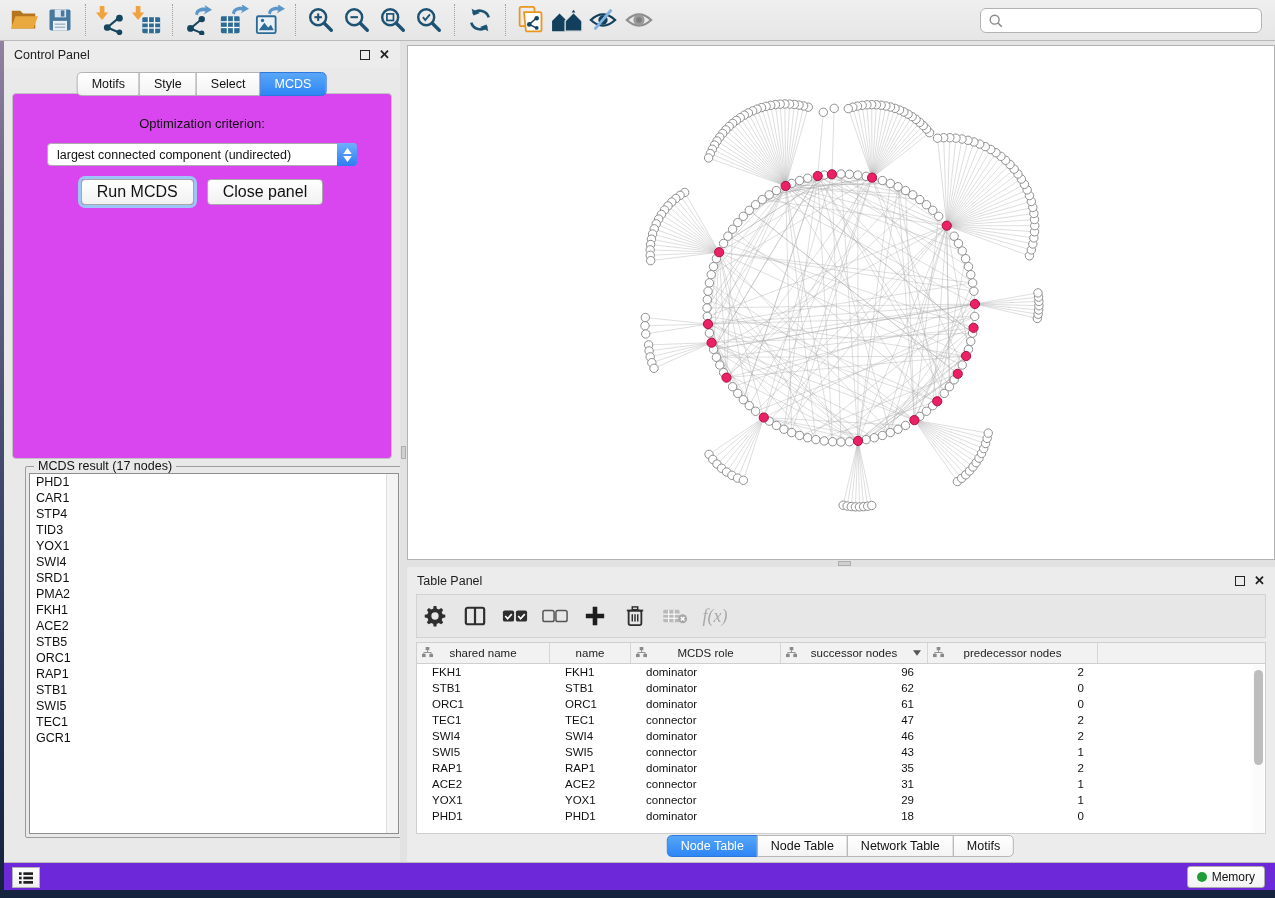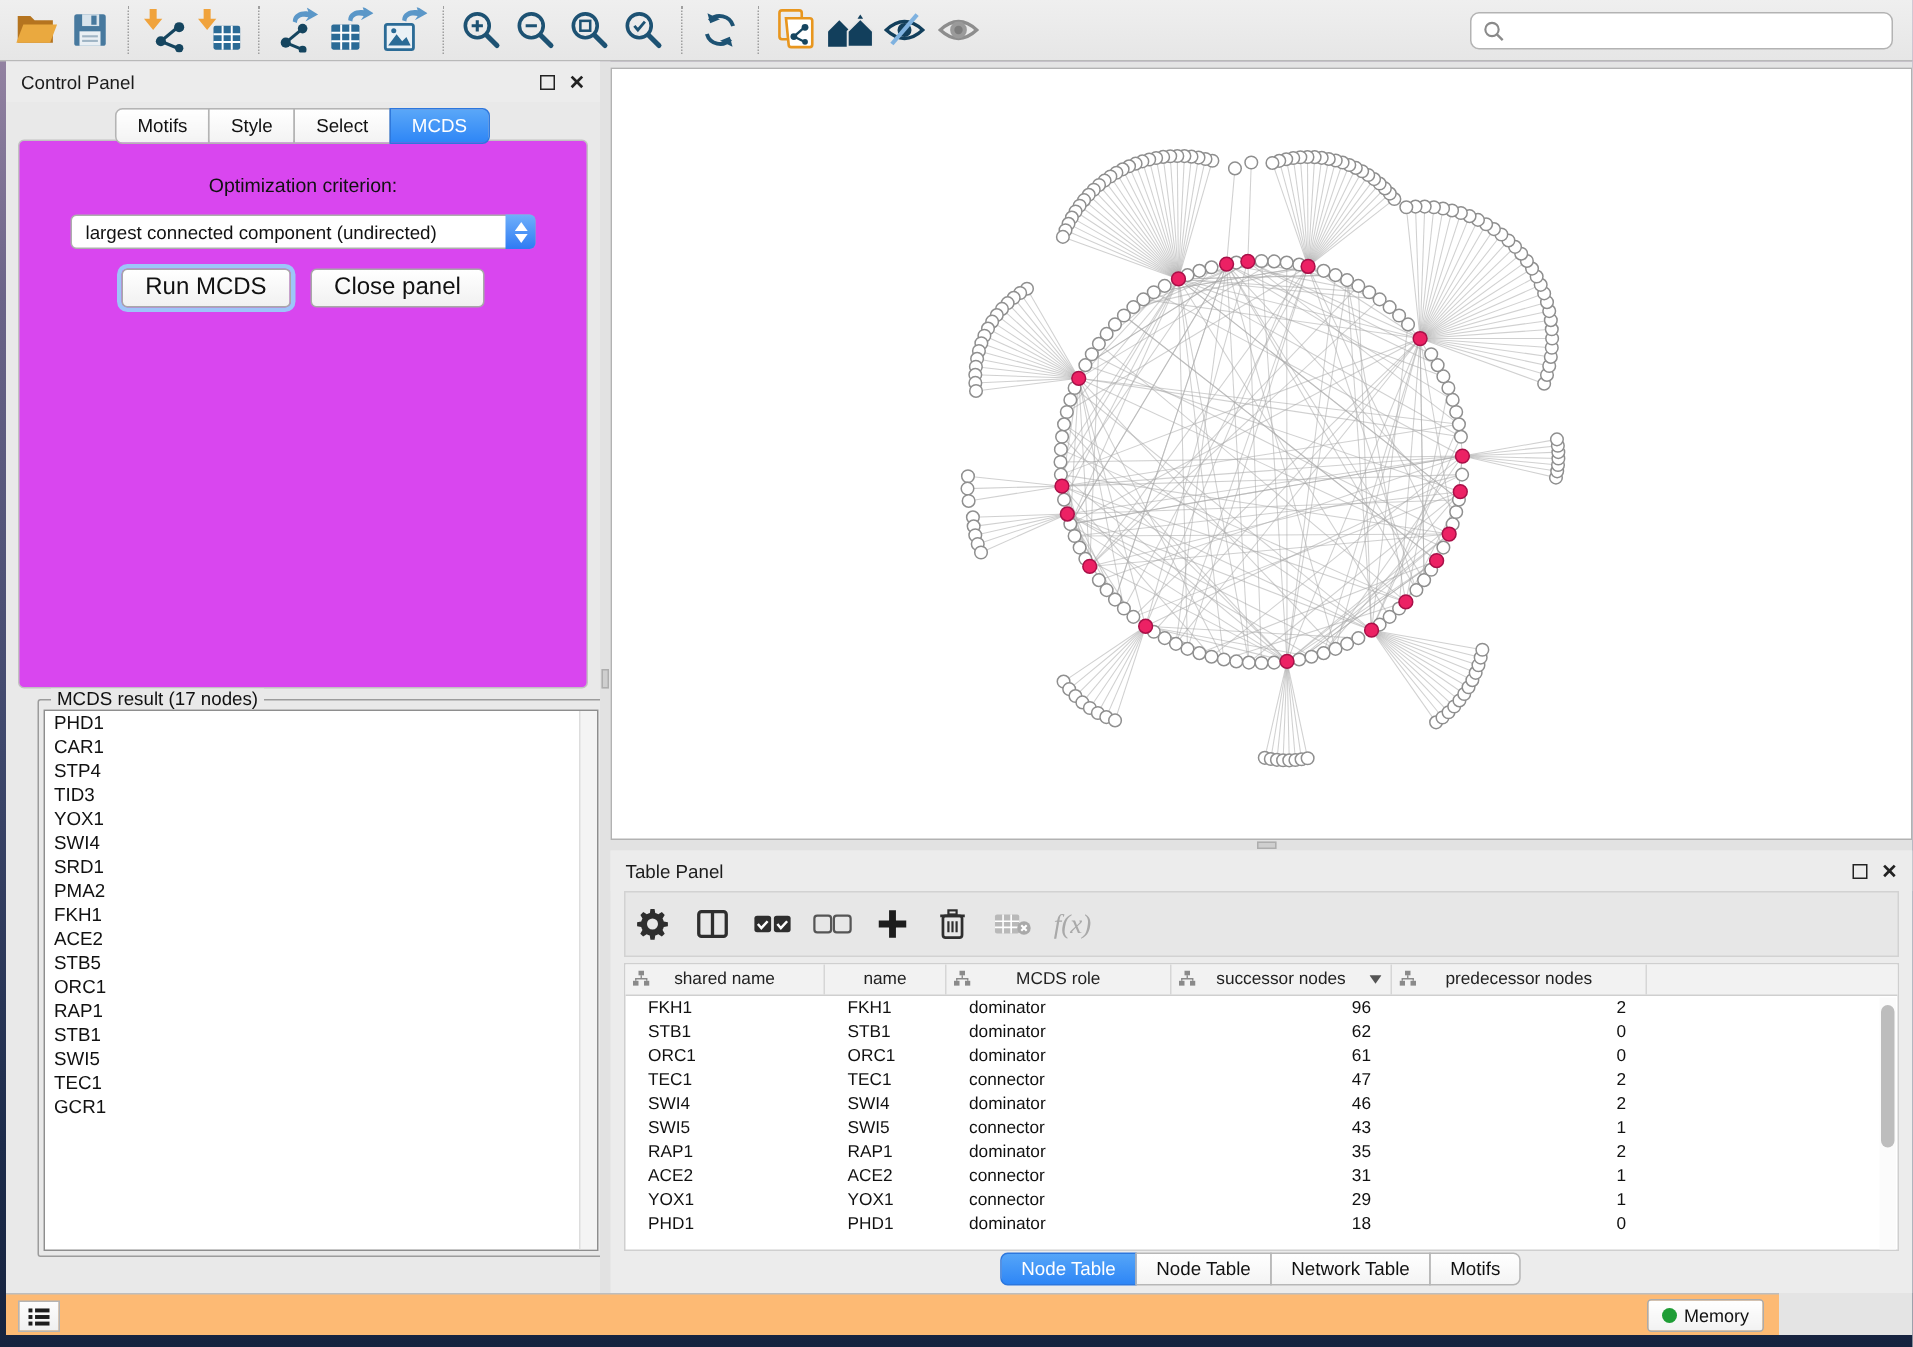--- a/index.html
+++ b/index.html
@@ -97,22 +97,22 @@
   .grid-thumb { position:absolute; left:1px; top:5px; width:9px; height:95px; background:#bdbdbd; border-radius:5px; }
 
   .bottom-tabs { position:absolute; left:50%; transform:translateX(-50%); top:268px; display:flex; }
   .btab { font-size:12.5px; color:#111; background:linear-gradient(#ffffff,#f4f4f4);
     border:1px solid #b7b7b7; padding:3px 13px; margin-left:-1px; }
   .btab:first-child { border-radius:5px 0 0 5px; }
   .btab:last-child { border-radius:0 5px 5px 0; }
   .btab.active { background:linear-gradient(#55a5f8,#2e86f6); border-color:#2d77dd; color:#fff; }
 
   
-  .statusbar { position:absolute; left:0; top:821px; width:1182px; height:28px;
-    background:#fdba74; border-top:1px solid #bdbdbd; }
+  .statusbar { position:absolute; left:0; top:821px; width:1271px; height:28px;
+    background:#6d28d9; border-top:1px solid #bdbdbd; }
   .liststate-btn { position:absolute; left:8px; top:4px; width:28px; height:21px;
     background:linear-gradient(#fdfdfd,#f0f0f0); border:1px solid #b4b4b4;
     display:flex; align-items:center; justify-content:center; }
   .memory-btn { position:absolute; right:10px; top:3px; height:22px;
     background:linear-gradient(#ffffff,#f2f2f2); border:1px solid #ababab; border-radius:3px;
     display:flex; align-items:center; gap:5px; padding:0 9px; font-size:12px; color:#111; }
   .memdot { width:10px; height:10px; border-radius:50%; background:#1f9d36; }
 </style>
 </head>
 <body>

